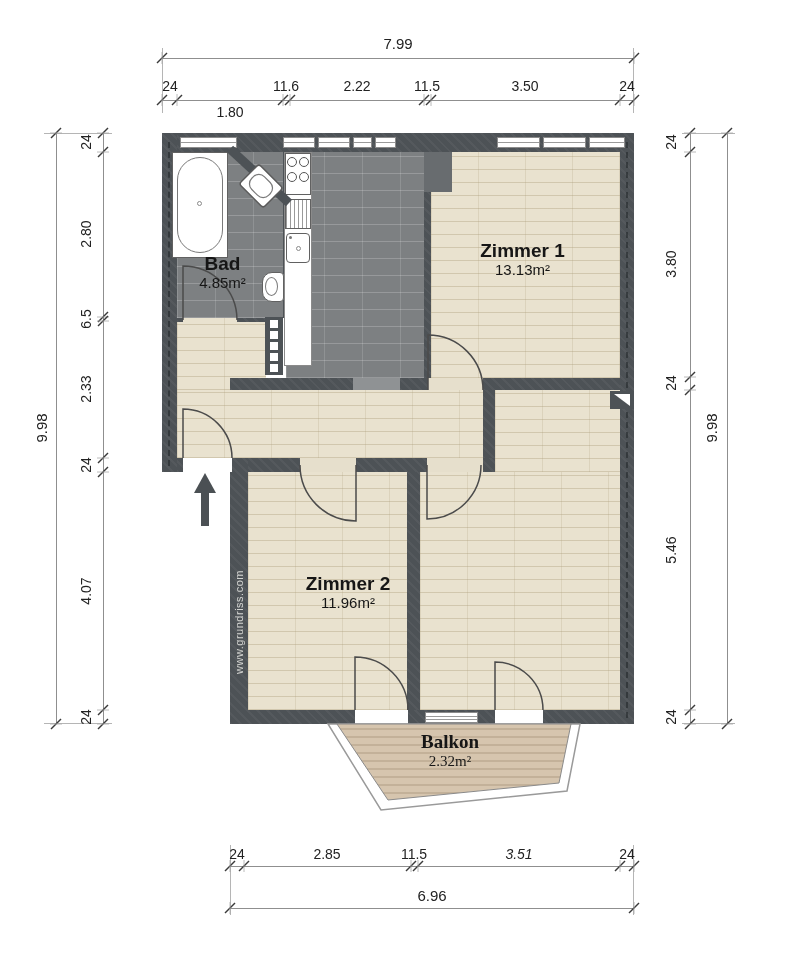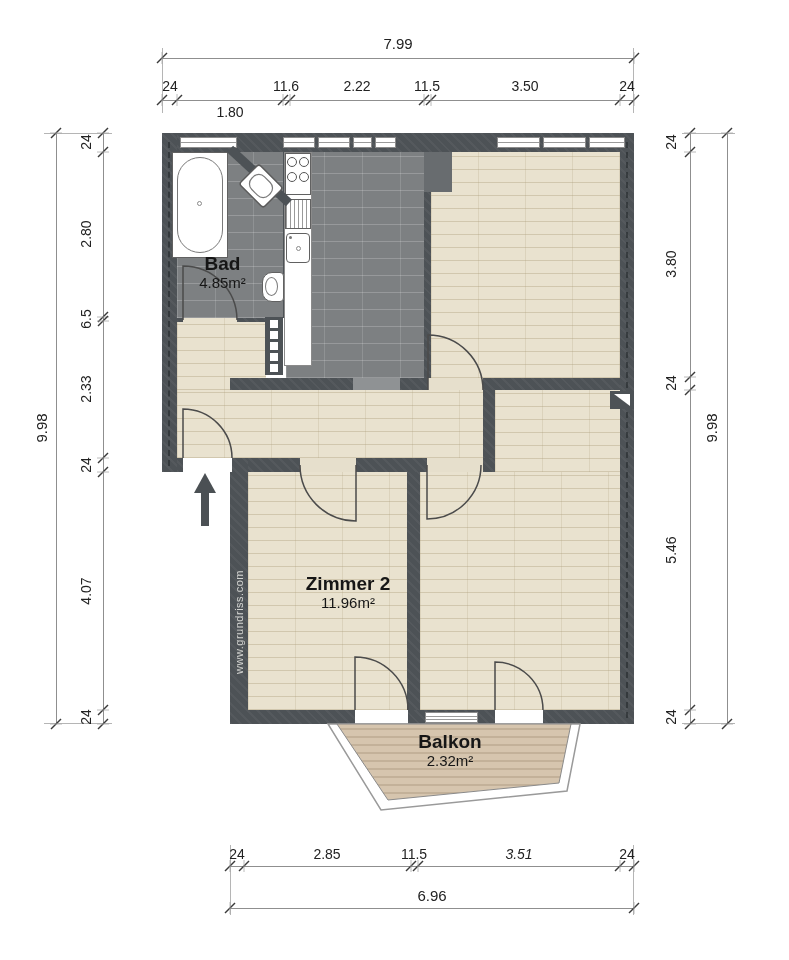--- a/index.html
+++ b/index.html
@@ -234,25 +234,29 @@
         <line x1="721" y1="133" x2="733" y2="133" stroke="#a8a8a8" stroke-width="0.8"></line>
         <line x1="722" y1="729" x2="732" y2="719" stroke="#3a3a3a" stroke-width="1.4"></line>
         <line x1="721" y1="724" x2="733" y2="724" stroke="#a8a8a8" stroke-width="0.8"></line>
       </g>
   </svg>
 
   <div class="roomlabel" style="left:175px;top:253px;width:95px;">
     <div class="nm">Bad</div>
     <div class="ar">4.85m²</div>
   </div>
+  <div class="roomlabel" style="left:455px;top:240px;width:135px;">
+    <div class="nm">Zimmer 1</div>
+    <div class="ar">13.13m²</div>
+  </div>
   <div class="roomlabel" style="left:283px;top:573px;width:130px;">
     <div class="nm">Zimmer 2</div>
     <div class="ar">11.96m²</div>
   </div>
-  <div class="roomlabel" style="left:385px;top:731px;width:130px;">
+  <div class="roomlabel" style="left:385px;top:731px;width:130px;font-family:Liberation Serif, serif;">
     <div class="nm">Balkon</div>
     <div class="ar">2.32m²</div>
   </div>
 
   <div id="watermark">www.grundriss.com</div>
 
   <div class="dimline" style="left:162px;top:58px;width:472px;height:1px;"></div>
   <div class="dimline" style="left:162px;top:100px;width:472px;height:1px;"></div>
   <div class="dimline" style="left:230px;top:866px;width:404px;height:1px;"></div>
   <div class="dimline" style="left:230px;top:908px;width:404px;height:1px;"></div>

